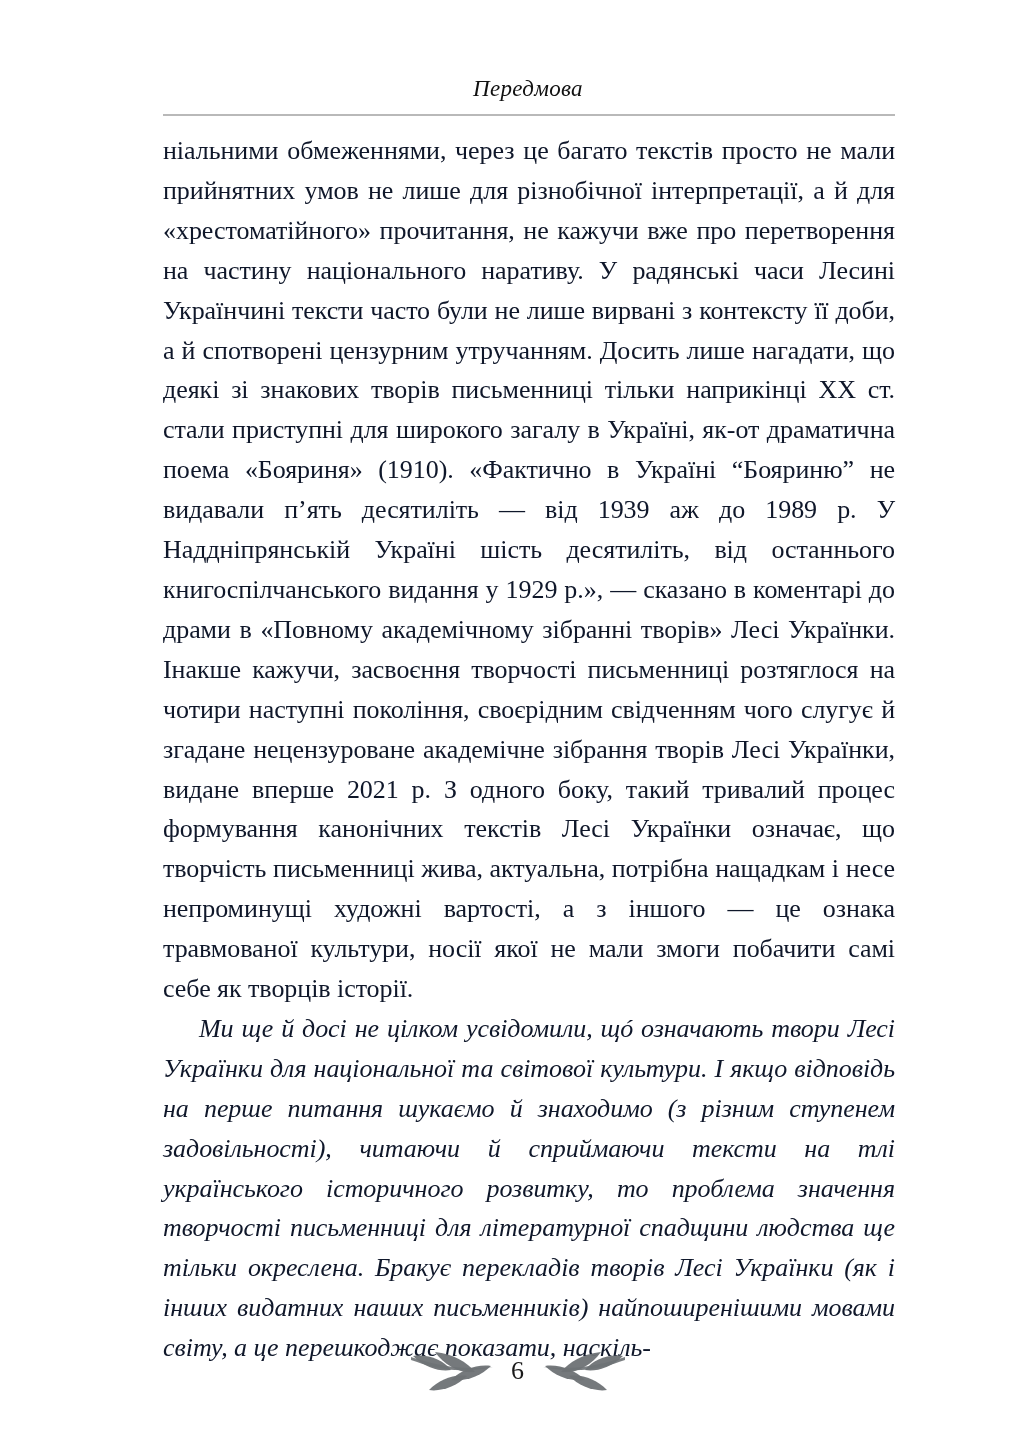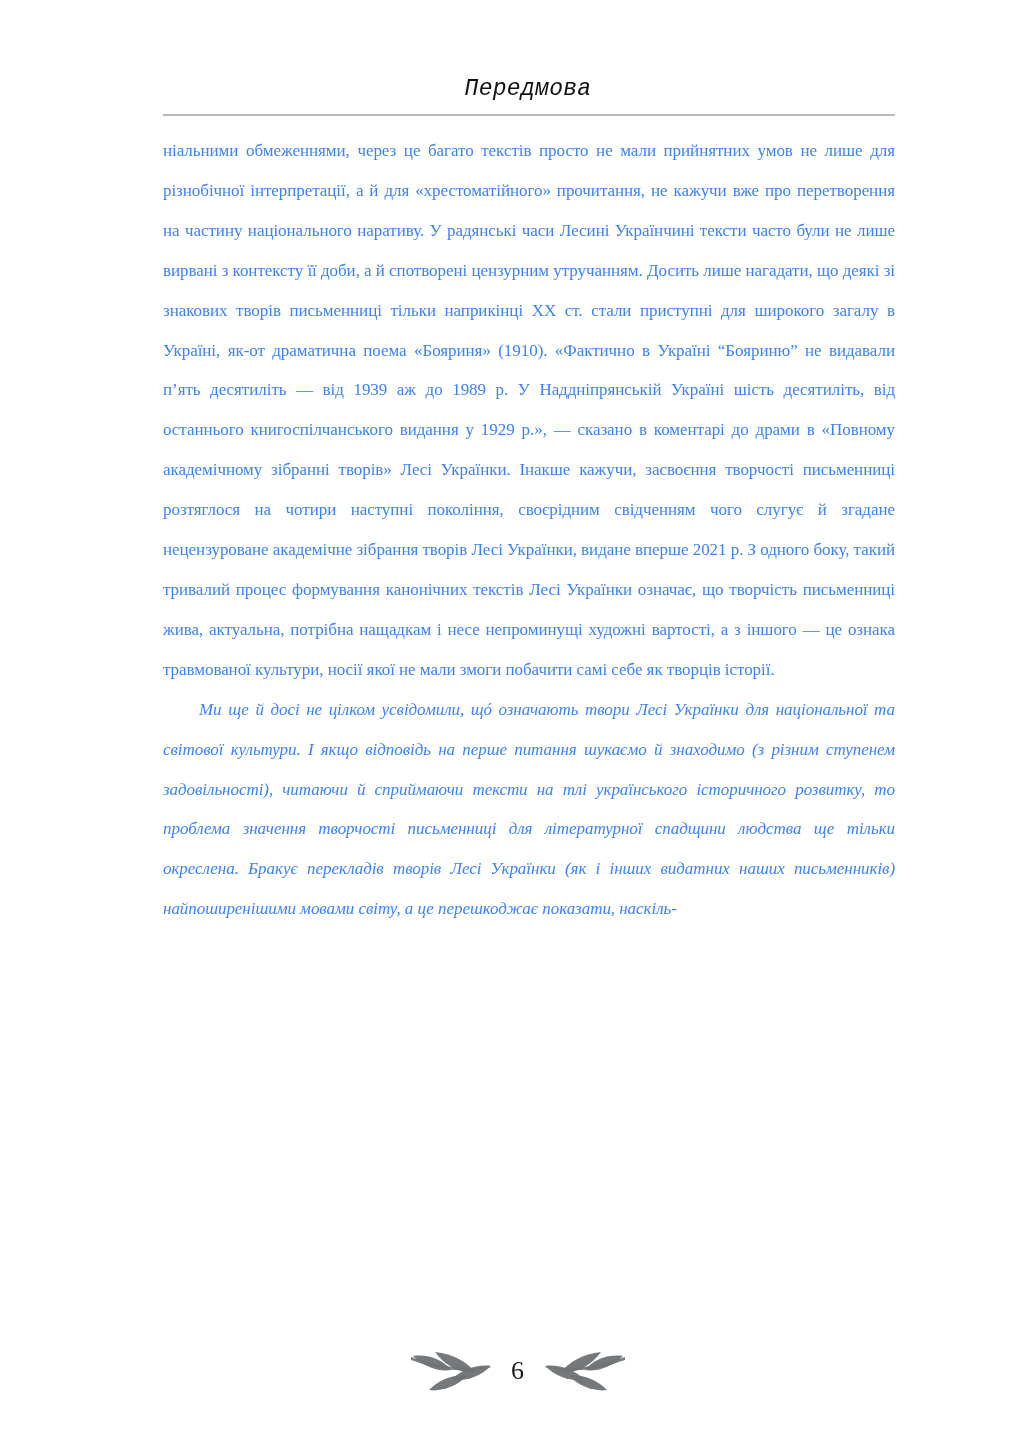--- a/index.html
+++ b/index.html
@@ -31,47 +31,46 @@
     top: 76px;
     width: 730px;
     text-align: center;
   }
   .running-head-title {
     font-style: italic;
     font-size: 23px;
     letter-spacing: 0.3px;
     color: #111111;
     display: inline-block;
-    font-family: Liberation Mono, monospace;
   }
   .head-rule {
     position: absolute;
     left: 163px;
     top: 114px;
     width: 732px;
     height: 2px;
     background: #b9b9b9;
   }
 
   
   .textblock {
     position: absolute;
     left: 163px;
     top: 131px;
     width: 732px;
   }
   .para {
     margin: 0;
-    font-size: 17px;
+    font-size: 26px;
     line-height: 39.9px;
     text-align: justify;
     text-justify: inter-word;
     hyphens: manual;
     -webkit-hyphens: manual;
-    color: #3b82f6;
+    color: #0f172a;
     letter-spacing: -0.05px;
   }
   .para + .para {
     text-indent: 36px;
     font-style: italic;
   }
   .para:first-child {
     text-indent: 0;
   }
 

